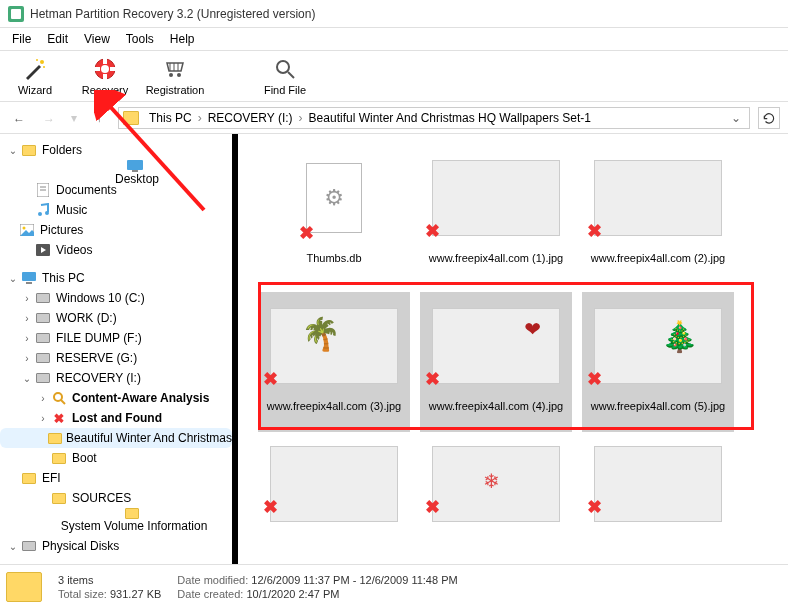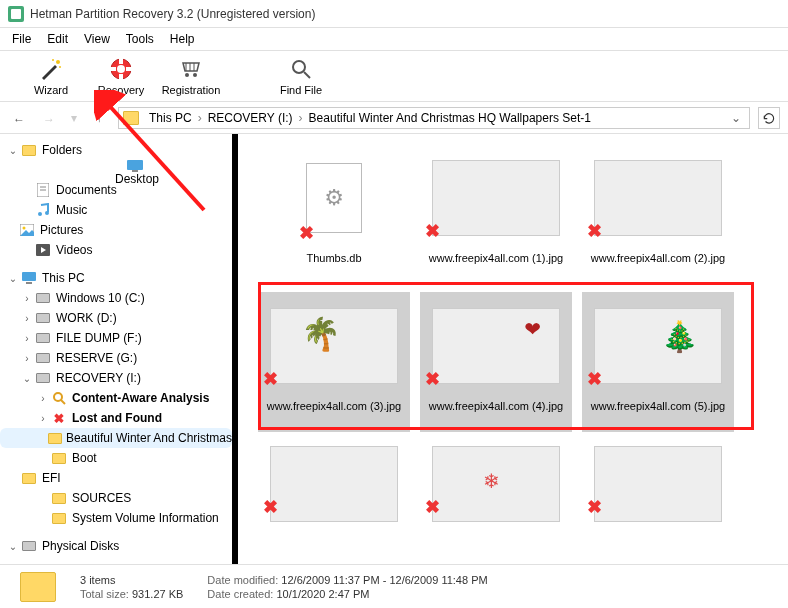--- a/index.html
+++ b/index.html
@@ -8,21 +8,21 @@
 
 .title-bar { height: 28px; display: flex; align-items: center; padding: 0 8px; border-bottom: 1px solid #e0e0e0; }
 .title-bar .app-icon { width: 16px; height: 16px; margin-right: 6px; }
 .title-bar .title-text { color: #333; }
 
 
 .menu-bar { height: 22px; display: flex; align-items: center; padding: 0 4px; }
 .menu-bar .menu-item { padding: 2px 8px; cursor: default; }
 
 
-.toolbar { height: 52px; display: flex; align-items: center; padding: 0 16px; border-top: 1px solid #e0e0e0; border-bottom: 1px solid #e0e0e0; }
+.toolbar { height: 52px; display: flex; align-items: center; padding: 0 0; border-top: 1px solid #e0e0e0; border-bottom: 1px solid #e0e0e0; }
 .toolbar .tool-btn { display: flex; flex-direction: column; align-items: center; justify-content: center; width: 70px; height: 50px; cursor: pointer; }
 .toolbar .tool-btn .icon { width: 26px; height: 26px; display: flex; align-items: center; justify-content: center; }
 .toolbar .tool-btn .lbl { font-size: 11px; margin-top: 2px; }
 
 
 .nav-bar { height: 32px; display: flex; align-items: center; padding: 0 8px; gap: 8px; border-bottom: 1px solid #e0e0e0; }
 .nav-btn { width: 22px; height: 22px; display: flex; align-items: center; justify-content: center; color: #555; cursor: pointer; }
 .nav-btn.disabled { color: #ccc; }
 .breadcrumb { flex: 1; height: 22px; border: 1px solid #ccc; display: flex; align-items: center; padding: 0 4px; background: #fff; }
 .breadcrumb .folder-ico { width: 16px; height: 14px; background: #ffd866; border-radius: 1px; margin-right: 6px; border: 1px solid #e0b83c; }
@@ -59,21 +59,21 @@
 .thumb-cell.doc .img-wrap .thumb { width: 56px; height: 70px; background: #fff; border: 1px solid #bbb; display: flex; align-items: center; justify-content: center; color: #999; font-size: 22px; }
 .thumb-cell.doc .del-x { left: 30px; bottom: 2px; }
 
 .sel-box { position: absolute; border: 3px solid #ff1a1a; pointer-events: none; }
 .thumb-cell.selected { background: #d0d0d0; }
 
 
 .arrow-overlay { position: absolute; pointer-events: none; z-index: 50; }
 
 
-.status-bar { height: 44px; border-top: 1px solid #e0e0e0; display: flex; align-items: center; padding: 4px 20px; gap: 24px; font-size: 11px; color: #333; }
+.status-bar { height: 44px; border-top: 1px solid #e0e0e0; display: flex; align-items: center; padding: 4px 6px; gap: 16px; font-size: 11px; color: #333; }
 .status-bar .big-folder { width: 36px; height: 30px; background: #ffd866; border: 1px solid #e0b83c; border-radius: 2px; }
 .status-bar .col { display: flex; flex-direction: column; gap: 2px; }
 .status-bar .lbl { color: #666; }
 
 
 ::-webkit-scrollbar { width: 16px; }
 ::-webkit-scrollbar-track { background: #f0f0f0; }
 ::-webkit-scrollbar-thumb { background: #c0c0c0; }
 
 
@@ -332,21 +332,21 @@
             </span>
             <span class="txt">EFI</span>
           </div>
           <div class="tree-item" style="padding-left: 36px;">
             <span class="arrow none"></span>
             <span class="ico">
               <div class="folder-icon"></div>
             </span>
             <span class="txt">SOURCES</span>
           </div>
-          <div class="tree-item" style="padding-left: 36px;">
+          <div class="tree-item" style="padding-left: 36px; flex-direction: column;">
             <span class="arrow none"></span>
             <span class="ico">
               <div class="folder-icon"></div>
             </span>
             <span class="txt">System Volume Information</span>
           </div>
         </div>
 
       <div style="height:8px"></div>
 

